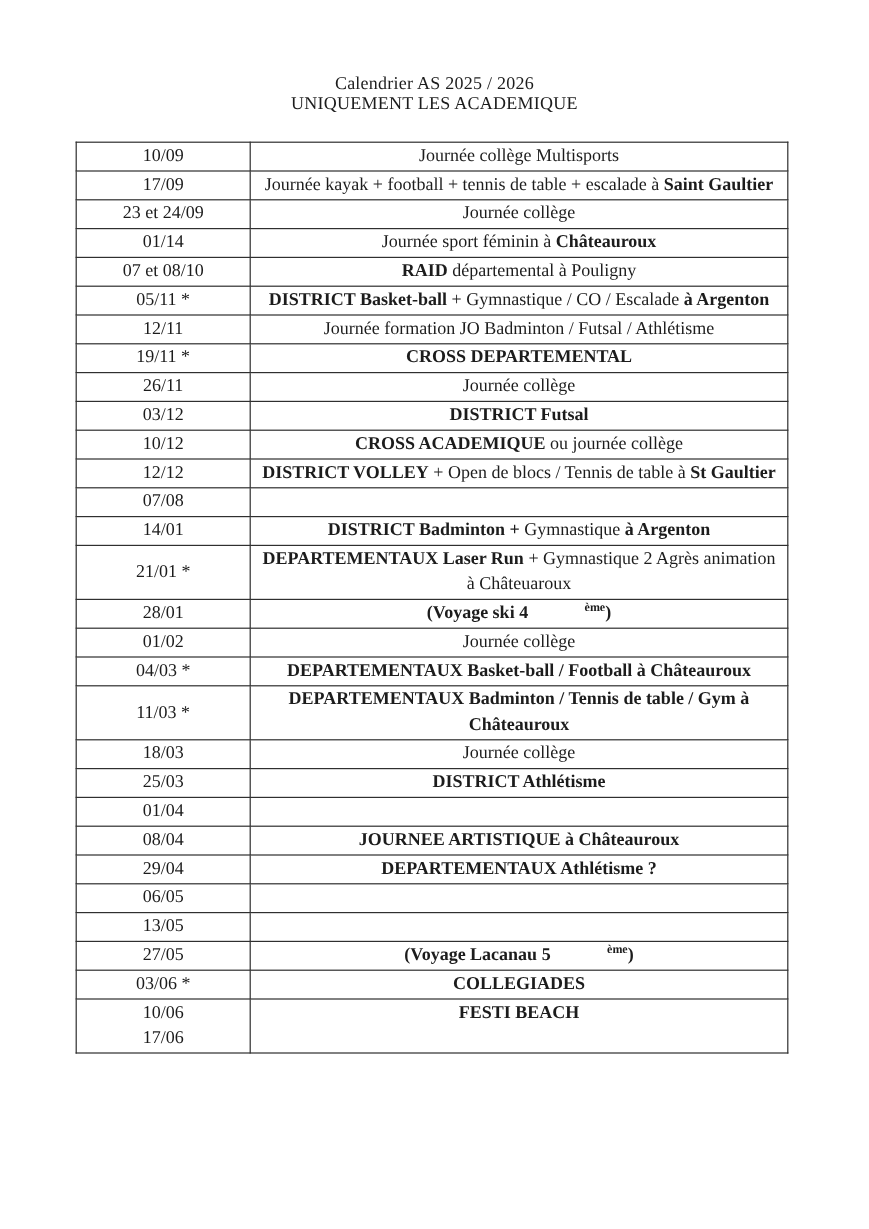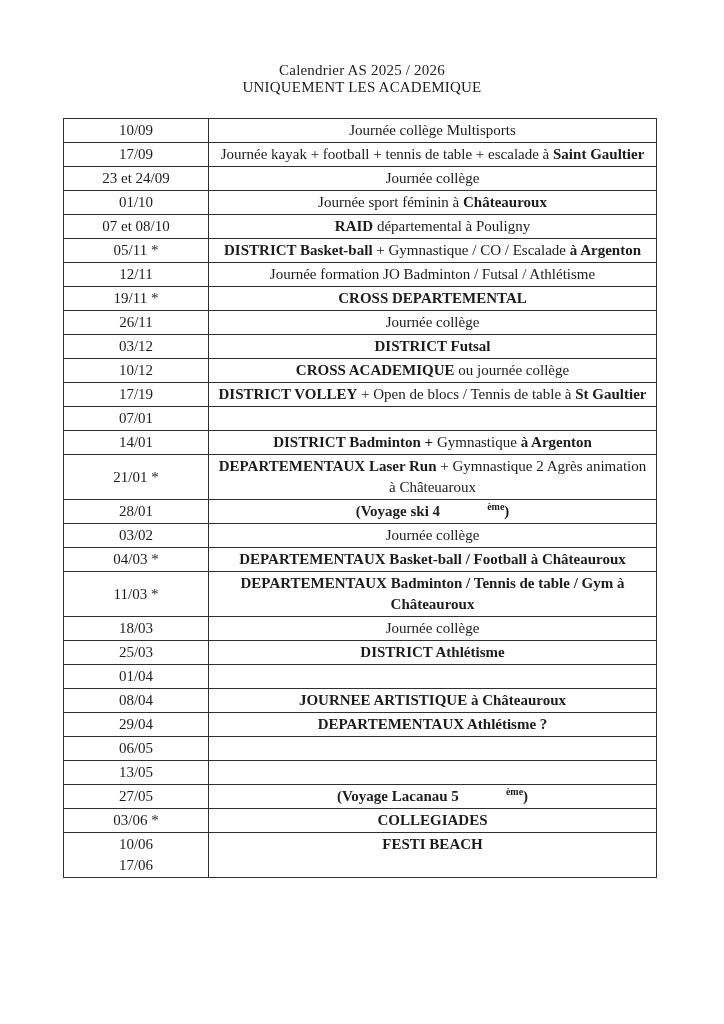--- a/index.html
+++ b/index.html
@@ -86,21 +86,21 @@
           <td class="event-cell"><span>Journée kayak + football + tennis de table + escalade à </span><span class="b">Saint Gaultier</span></td>
         </tr>
         <tr>
           <td class="date-cell">
             <div>23 et 24/09</div>
           </td>
           <td class="event-cell"><span>Journée collège</span></td>
         </tr>
         <tr>
           <td class="date-cell">
-            <div>01/10</div>
+            <div>01/14</div>
           </td>
           <td class="event-cell"><span>Journée sport féminin à </span><span class="b">Châteauroux</span></td>
         </tr>
         <tr>
           <td class="date-cell">
             <div>07 et 08/10</div>
           </td>
           <td class="event-cell"><span class="b">RAID</span><span> départemental à Pouligny</span></td>
         </tr>
         <tr>
@@ -134,27 +134,27 @@
           <td class="event-cell"><span class="b">DISTRICT Futsal</span></td>
         </tr>
         <tr>
           <td class="date-cell">
             <div>10/12</div>
           </td>
           <td class="event-cell"><span class="b">CROSS ACADEMIQUE</span><span> ou journée collège</span></td>
         </tr>
         <tr>
           <td class="date-cell">
-            <div>17/19</div>
+            <div>12/12</div>
           </td>
           <td class="event-cell"><span class="b">DISTRICT VOLLEY</span><span> + Open de blocs / Tennis de table à </span><span class="b">St Gaultier</span></td>
         </tr>
         <tr>
           <td class="date-cell">
-            <div>07/01</div>
+            <div>07/08</div>
           </td>
           <td class="event-cell"></td>
         </tr>
         <tr>
           <td class="date-cell">
             <div>14/01</div>
           </td>
           <td class="event-cell"><span class="b">DISTRICT Badminton +</span><span> Gymnastique </span><span class="b">à Argenton</span></td>
         </tr>
         <tr>
@@ -164,21 +164,21 @@
           <td class="event-cell"><span class="b">DEPARTEMENTAUX Laser Run</span><span> + Gymnastique 2 Agrès animation à Châteuaroux</span></td>
         </tr>
         <tr>
           <td class="date-cell">
             <div>28/01</div>
           </td>
           <td class="event-cell"><span class="b">(Voyage ski 4</span><sup class="b">ème</sup><span class="b">)</span></td>
         </tr>
         <tr>
           <td class="date-cell">
-            <div>03/02</div>
+            <div>01/02</div>
           </td>
           <td class="event-cell"><span>Journée collège</span></td>
         </tr>
         <tr>
           <td class="date-cell">
             <div>04/03 *</div>
           </td>
           <td class="event-cell"><span class="b">DEPARTEMENTAUX Basket-ball / Football à Châteauroux</span></td>
         </tr>
         <tr>

